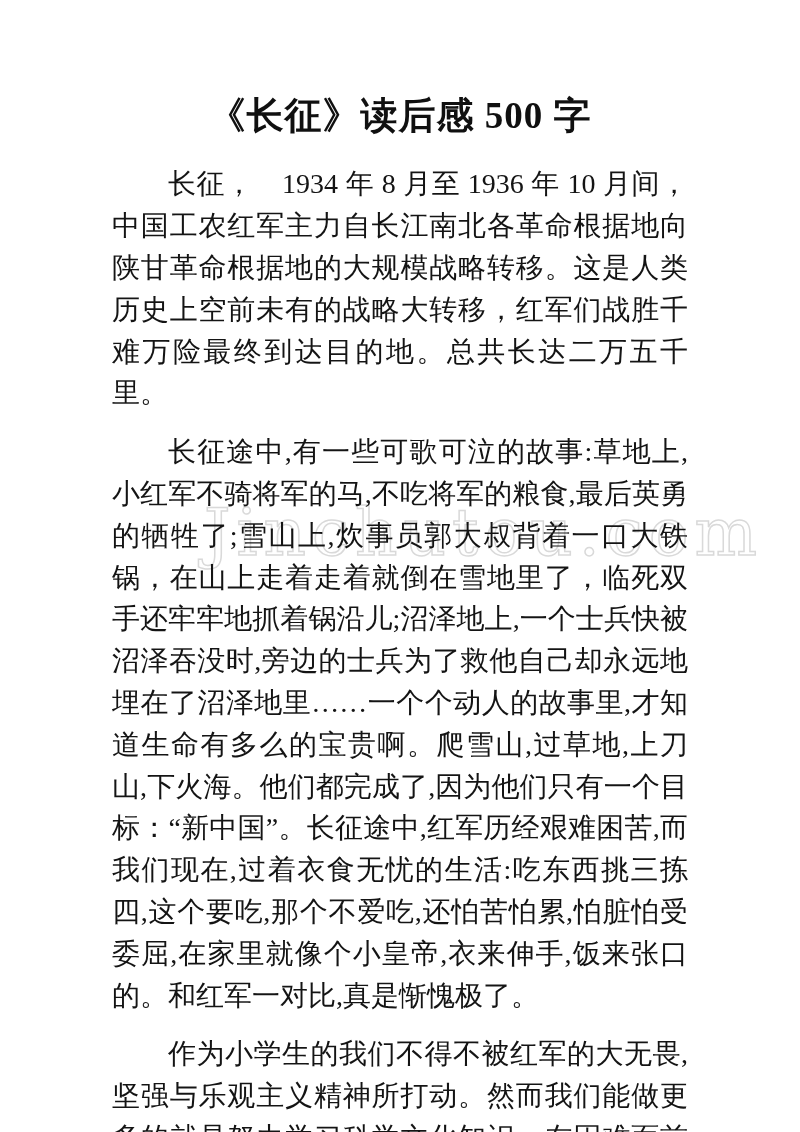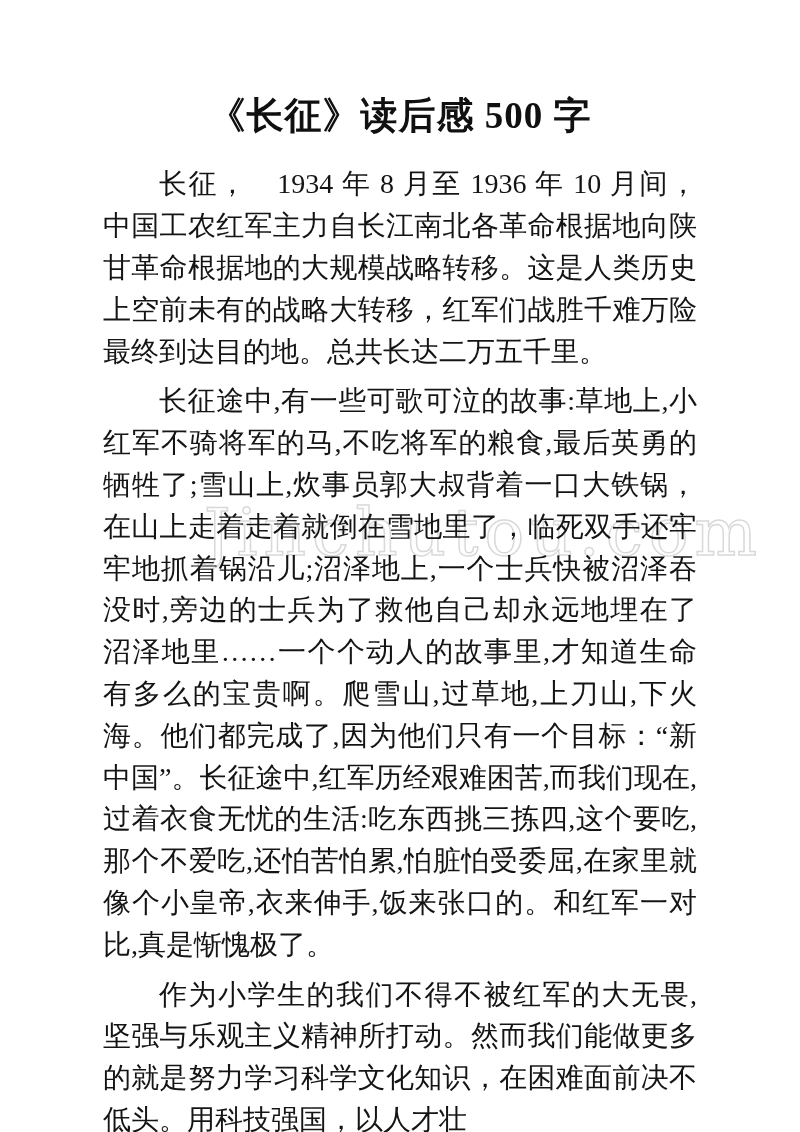--- a/index.html
+++ b/index.html
@@ -25,21 +25,21 @@
     margin: 0 0 25px 0;
     color: #101010;
     letter-spacing: 1px;
     line-height: 1.2;
   }
   .body-text p {
     font-size: 28px;
     line-height: 41.8px;
     text-align: justify;
     text-indent: 2em;
-    margin: 8px;
+    margin: 17px;
     color: #141414;
   }
   .watermark {
     position: absolute;
     left: 204px;
     top: 494px;
     font-size: 66px;
     letter-spacing: 6px;
     font-family: "DejaVu Serif", serif;
     color: transparent;

